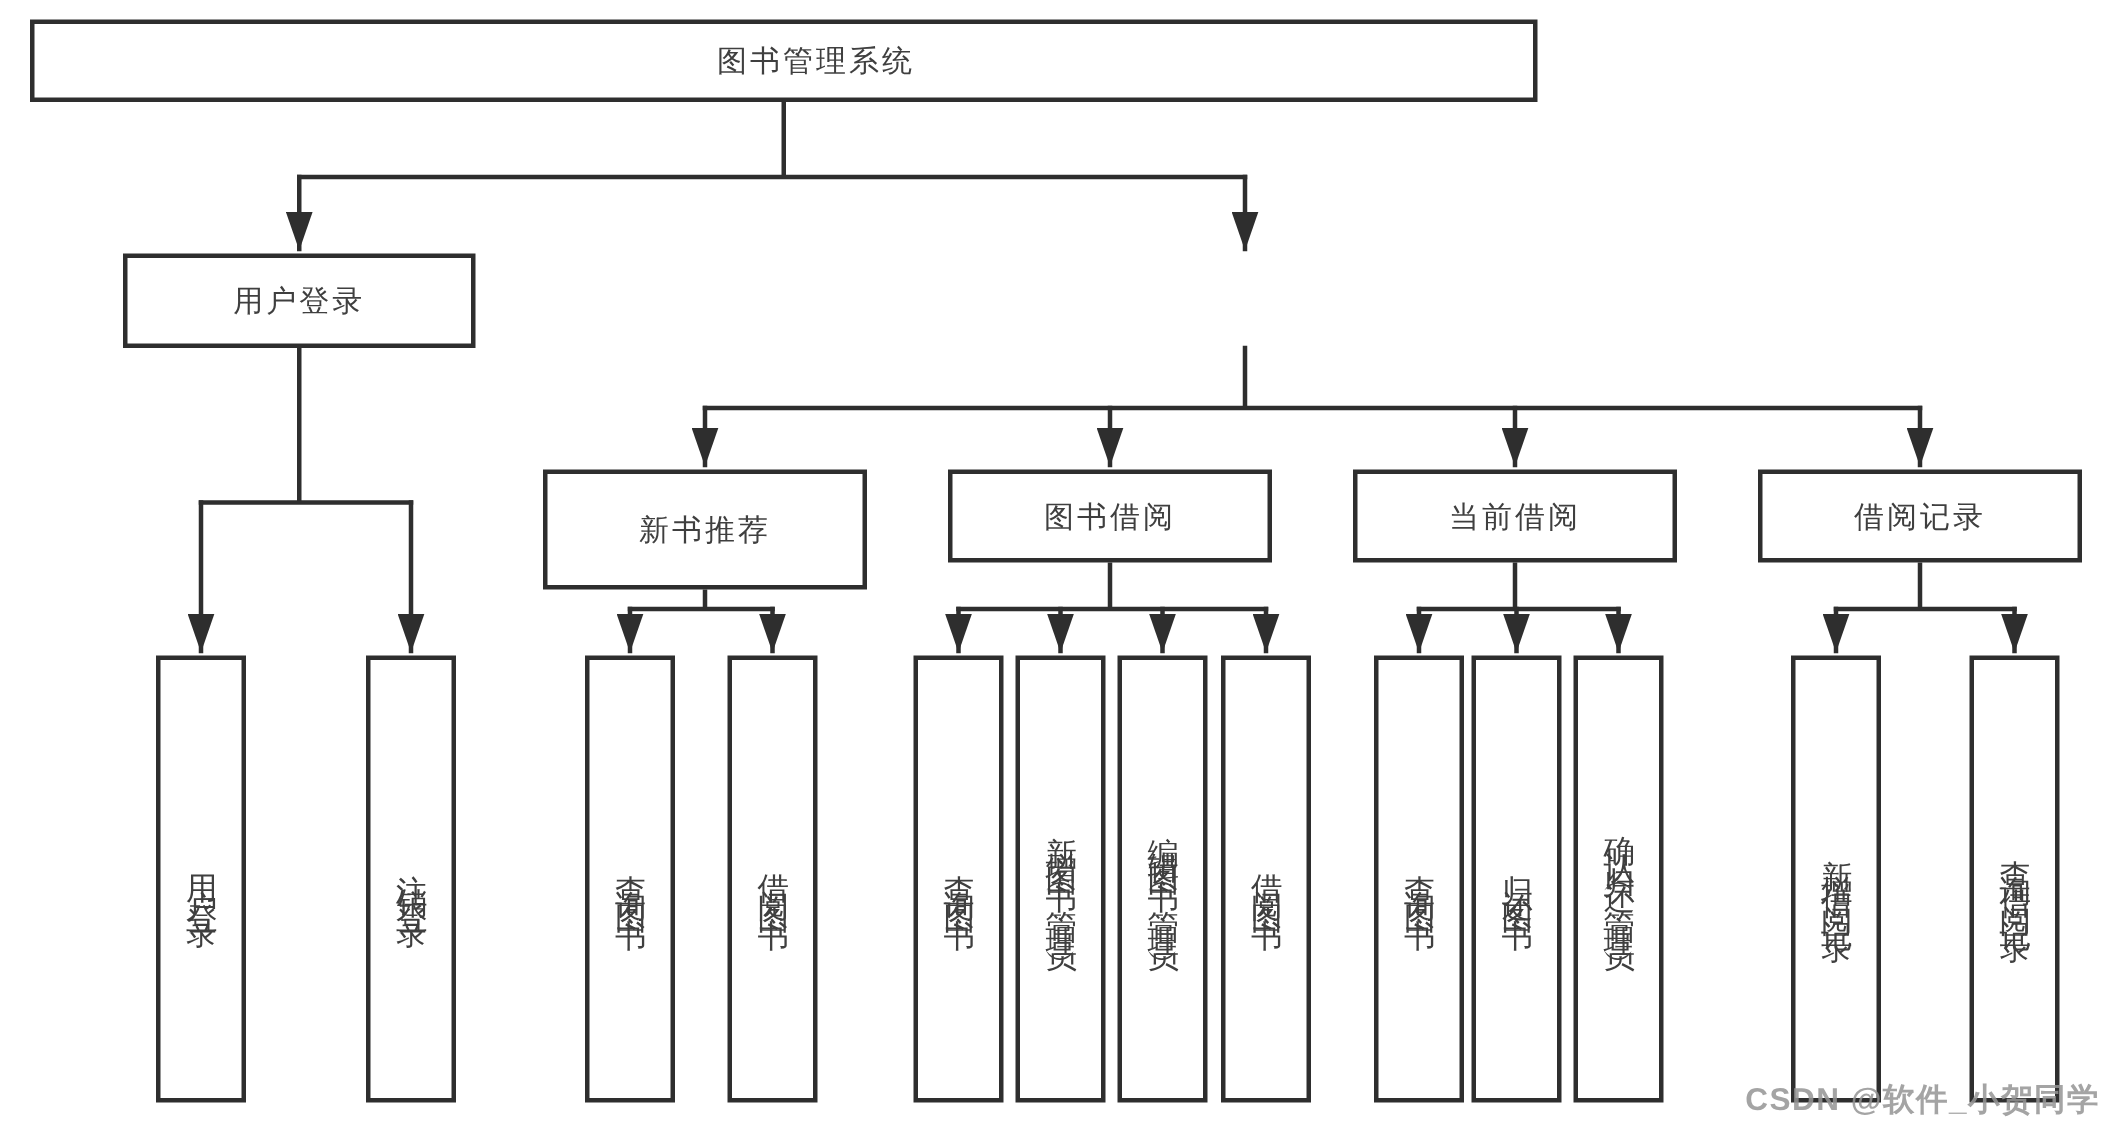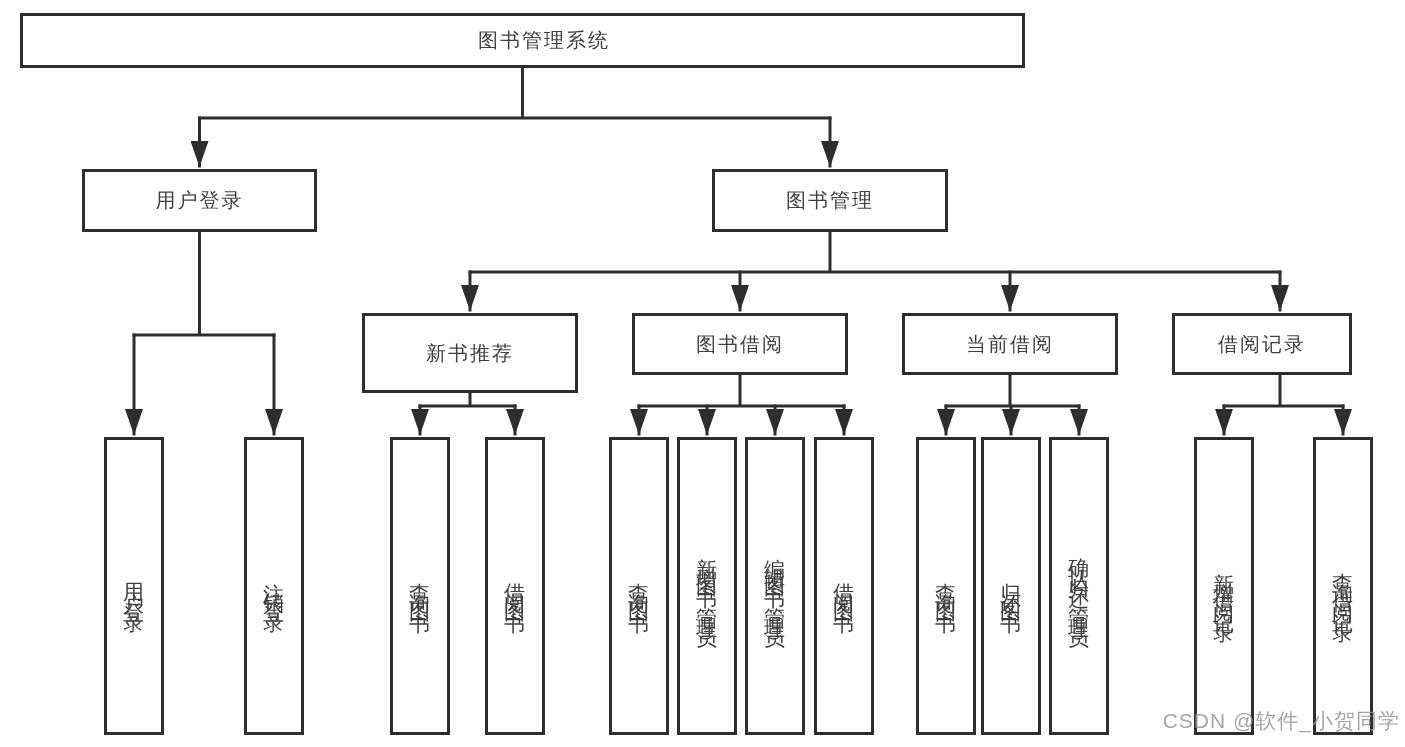--- a/index.html
+++ b/index.html
@@ -39,26 +39,27 @@
     writing-mode: vertical-rl;
     text-orientation: mixed;
     font-size: 21px;
     letter-spacing: 10px;
     line-height: 1;
     color: #3f3f3f;
   }
   .wm {
     position: absolute;
     right: 5px;
-    bottom: 12px;
+    bottom: 0;
     font-size: 21px;
     color: rgba(148,148,148,0.85);
     letter-spacing: 1px;
     white-space: nowrap;
     pointer-events: none;
+    font-weight: bold;
   }
 </style>
 </head>
 <body>
 
 <div id="stage">
 
   <svg id="wires" viewBox="0 0 1405 747" xmlns="http://www.w3.org/2000/svg">
     <defs>
       <marker id="ah" markerUnits="userSpaceOnUse" markerWidth="26" markerHeight="18" refX="25" refY="9" orient="auto">
@@ -102,34 +103,31 @@
     </g>
   </svg>
 
   <div class="node hnode" style="left:20px; top:13px; width:1005px; height:55px;padding-left:43px;">
     <span>图书管理系统</span>
   </div>
 
   <div class="node hnode" style="left:82px; top:169px; width:235px; height:63px;">
     <span>用户登录</span>
   </div>
-  <div class="node hnode" style="left:712px; top:169px; width:236px; height:63px;">
-    <span>图书管理</span>
-  </div>
 
   <div class="node hnode" style="left:362px; top:313px; width:216px; height:80px;">
     <span>新书推荐</span>
   </div>
   <div class="node hnode" style="left:632px; top:313px; width:216px; height:62px;justify-content:center;">
     <span>图书借阅</span>
   </div>
   <div class="node hnode" style="left:902px; top:313px; width:216px; height:62px;">
     <span>当前借阅</span>
   </div>
-  <div class="node hnode" style="left:1172px; top:313px; width:180px; height:62px;">
+  <div class="node hnode" style="left:1172px; top:313px; width:216px; height:62px;">
     <span>借阅记录</span>
   </div>
 
   <div class="node vnode" style="left:104px; top:437px; width:60px; height:298px;">
     <span>用户登录</span>
   </div>
   <div class="node vnode" style="left:244px; top:437px; width:60px; height:298px;">
     <span>注销登录</span>
   </div>
 

